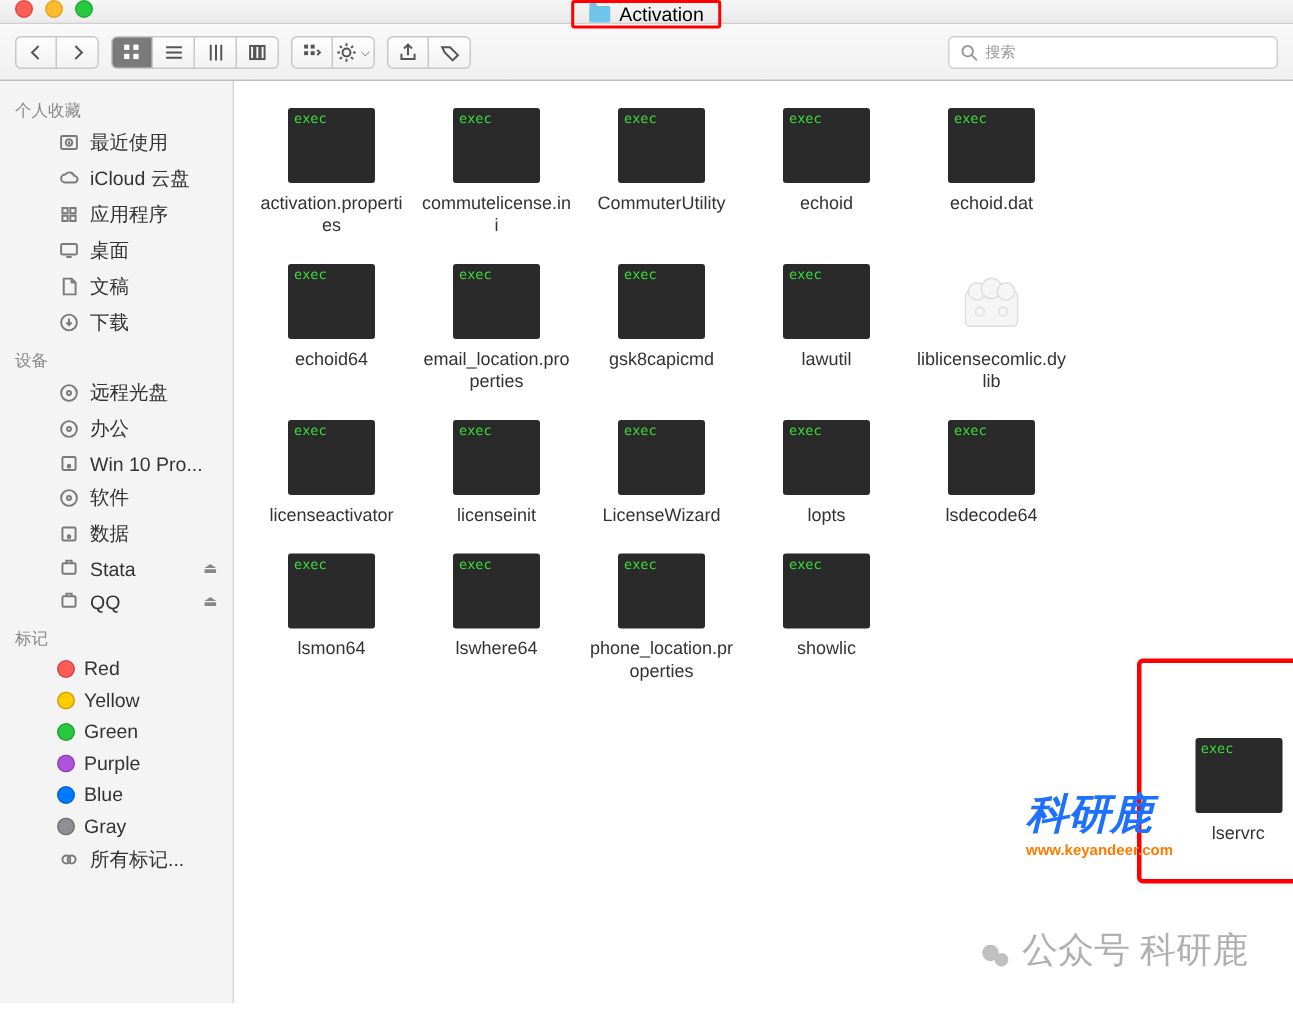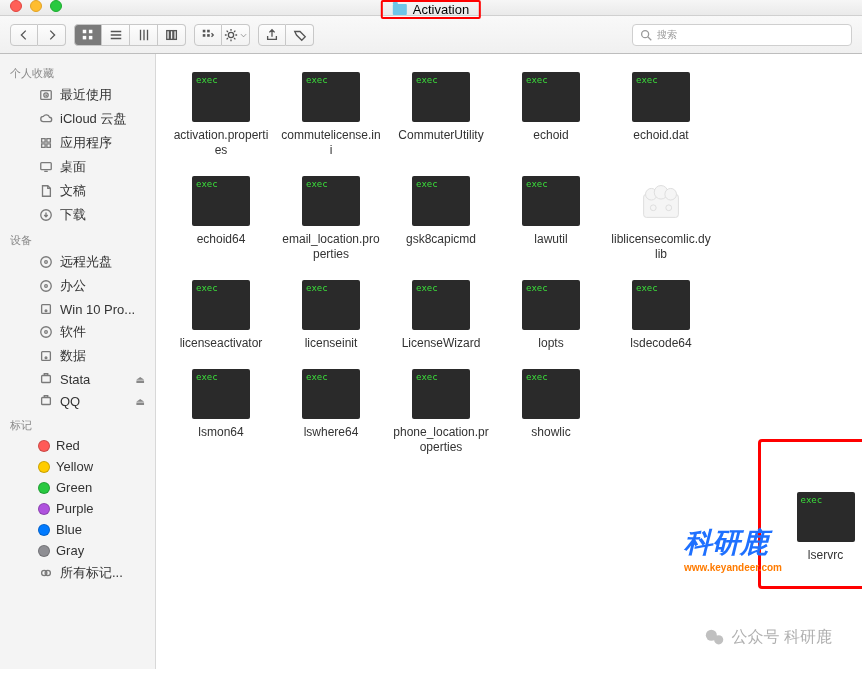--- a/index.html
+++ b/index.html
@@ -39,21 +39,21 @@
 .ico-exec::after { content: 'exec'; position: absolute; top: 3px; left: 4px; color: #3bde3b; font-size: 9px; font-family: monospace; }
 .ico-dylib { width: 58px; height: 50px; margin-bottom: 6px; position: relative; }
 .ico-dylib svg { width: 100%; height: 100%; }
 .fname { font-size: 12px; color: #333; line-height: 1.25; max-width: 100px; word-break: break-word; }
 
 .highlight-box { position: absolute; border: 3px solid #ff0000; border-radius: 4px; }
 .hl1 { left: 602px; top: 385px; width: 135px; height: 150px; }
 
 .watermark1 { position: absolute; right: 80px; bottom: 96px; color: #1e70ff; font-size: 28px; font-weight: bold; font-style: italic; pointer-events: none; }
 .watermark1 .sub { display: block; font-size: 10px; color: #ff7b00; font-style: normal; text-align: center; }
-.watermark2 { position: absolute; right: 30px; bottom: 20px; color: #b0b0b0; font-size: 16px; pointer-events: none; display: flex; align-items: flex-start; gap: 6px; }
+.watermark2 { position: absolute; right: 30px; bottom: 20px; color: #b0b0b0; font-size: 24px; pointer-events: none; display: flex; align-items: flex-end; gap: 6px; }
 
 svg.ic { width: 14px; height: 14px; fill: none; stroke: currentColor; stroke-width: 1.5; }
 </style>
 </head>
 <body>
 
 <div class="titlebar">
   <div class="traffic">
     <div class="tl red"></div>
     <div class="tl yel"></div>

